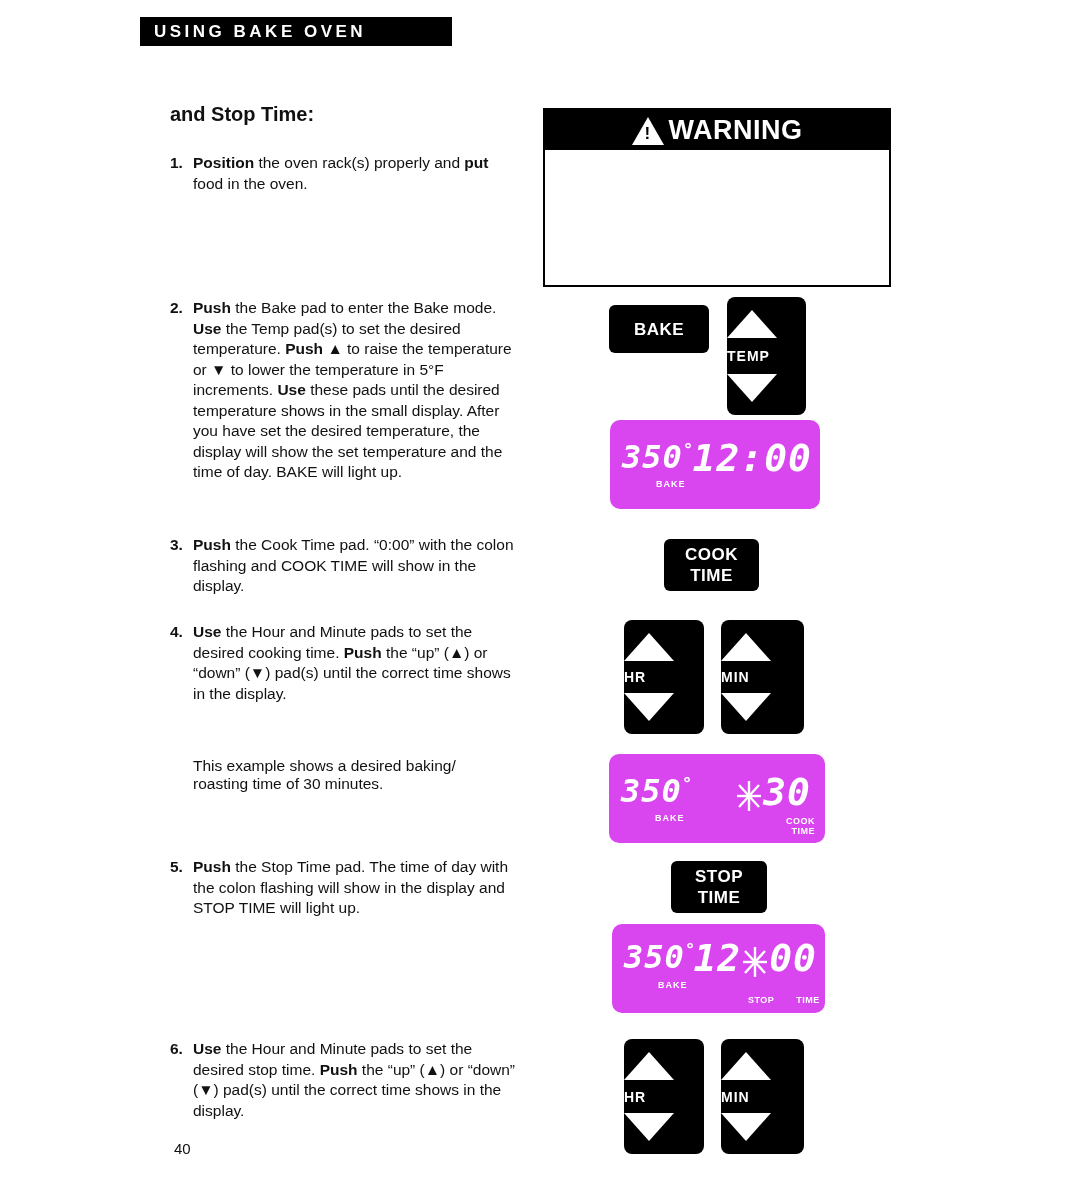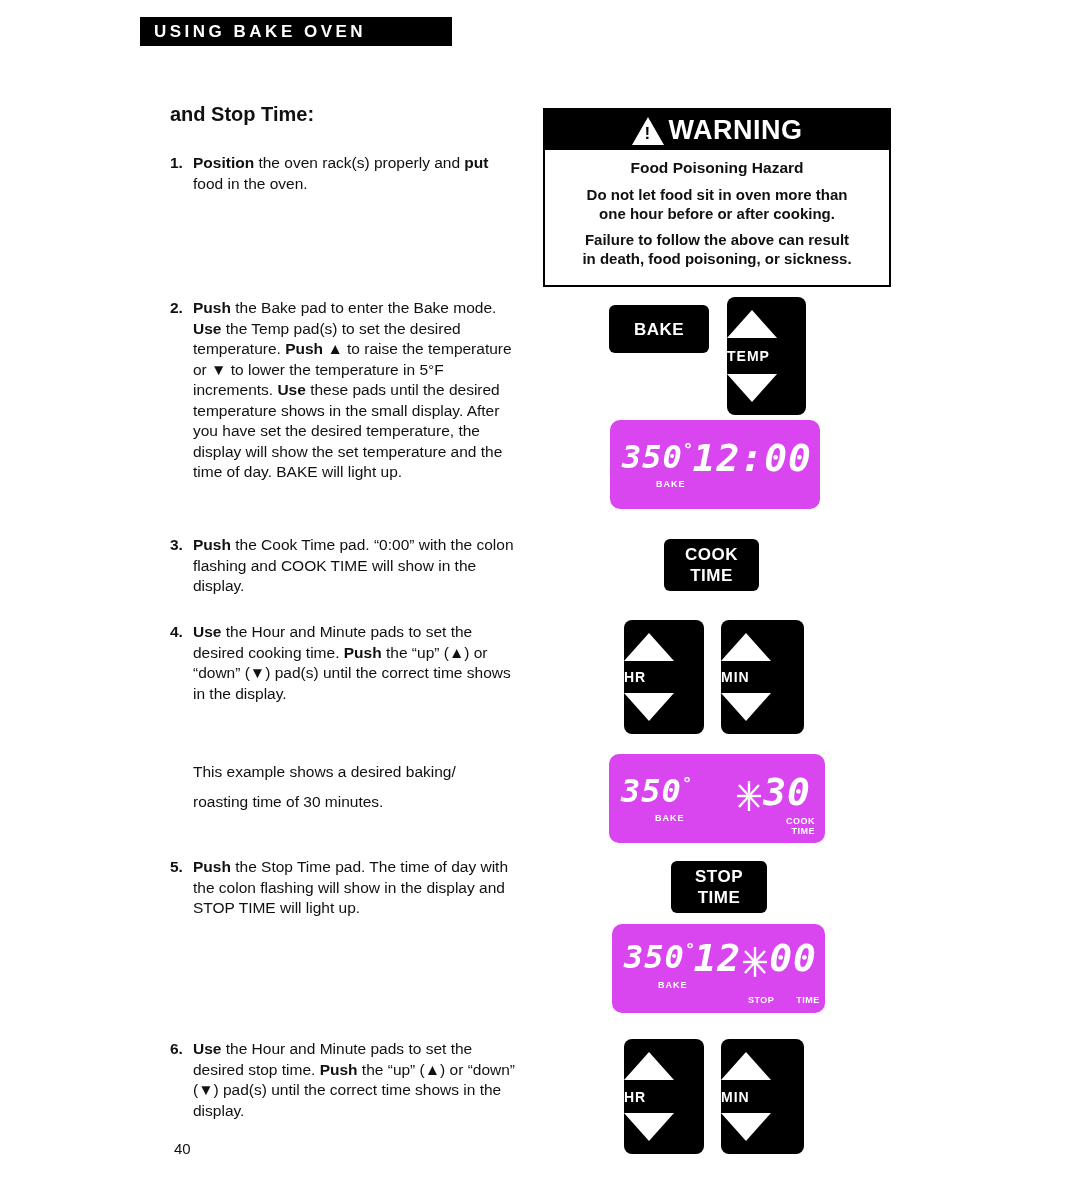--- a/index.html
+++ b/index.html
@@ -22,21 +22,21 @@
   
   .heading {
     position:absolute; left:170px; top:101px;
     font-size:20px; font-weight:bold; line-height:26px;
   }
   .step { position:absolute; left:170px; width:352px; font-size:15.5px; line-height:20.5px; }
   .step .num { position:absolute; left:0; top:0; font-weight:bold; }
   .step .body { margin-left:23px; width:328px; }
   .example {
     position:absolute; left:193px; top:757px; width:320px;
-    font-size:15.5px; line-height:30px;
+    font-size:15.5px; line-height:18px;
   }
   .page-number { position:absolute; left:174px; top:1140px; font-size:15px; }
 
   
   .warning {
     position:absolute; left:543px; top:108px; width:348px; height:179px;
     border:2px solid #000; background:#fff;
   }
   .warning-header {
     background:#000; color:#fff; height:40px;
@@ -136,27 +136,20 @@
 
 <div class="page-number">40</div>
 
 <div class="warning">
   <div class="warning-header">
     <span class="warn-tri">
       <span class="warn-excl">!</span>
     </span>
     <span>WARNING</span>
   </div>
-  <div class="warning-body">
-    <div class="warning-hazard">Food Poisoning Hazard</div>
-    <div class="warning-para">Do not let food sit in oven more than
-one hour before or after cooking.</div>
-    <div class="warning-para">Failure to follow the above can result
-in death, food poisoning, or sickness.</div>
-  </div>
 </div>
 
 <div class="pad btn" style="left:609px;top:305px;width:100px;height:48px">
   <span>BAKE</span>
 </div>
 
 <div class="pad updown" style="left:727px;top:297px;width:79px;height:118px">
   <span class="tri-up"></span>
   <span class="pad-lbl">TEMP</span>
   <span class="tri-down"></span>

